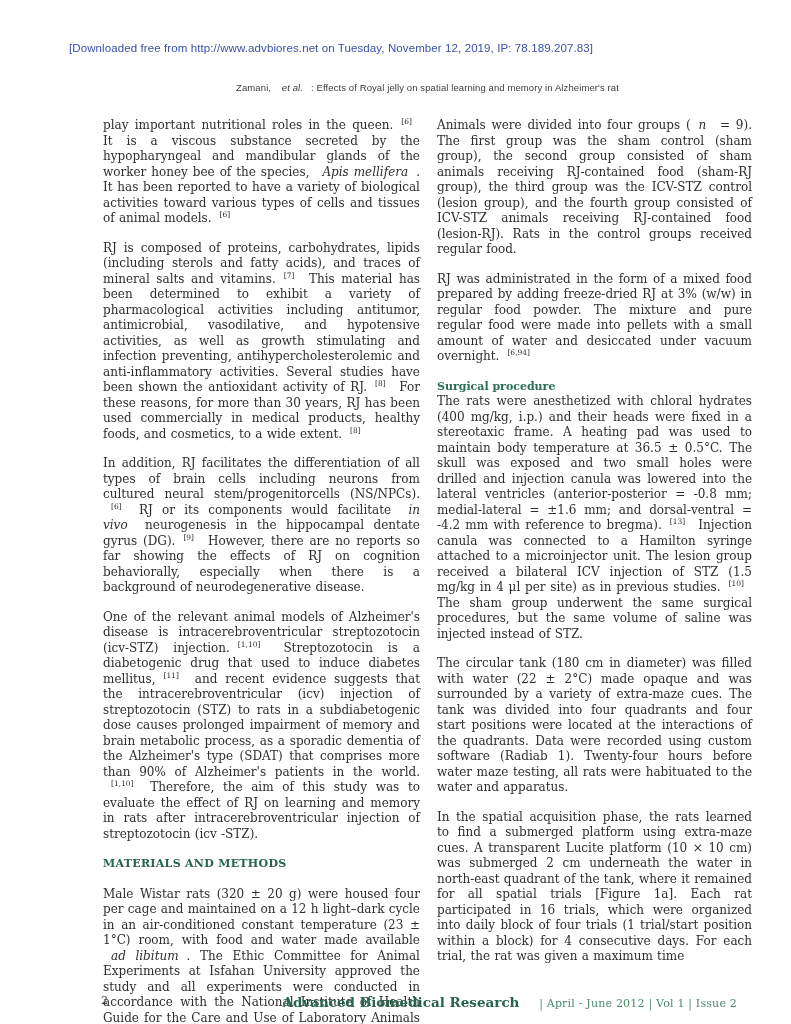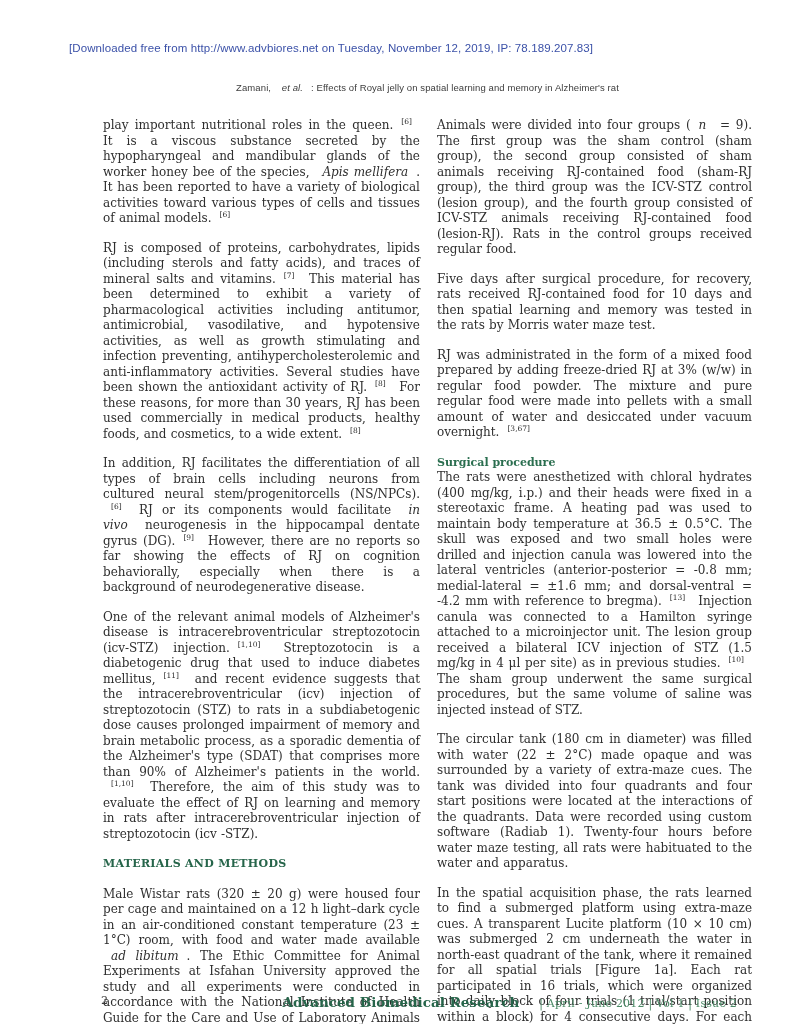--- a/index.html
+++ b/index.html
@@ -88,22 +88,21 @@
     <div class="col left">
         <p>play important nutritional roles in the queen.<sup>[6]</sup> It is a viscous substance secreted by the hypopharyngeal and mandibular glands of the worker honey bee of the species, <i>Apis mellifera</i>. It has been reported to have a variety of biological activities toward various types of cells and tissues of animal models.<sup>[6]</sup></p>
         <p>RJ is composed of proteins, carbohydrates, lipids (including sterols and fatty acids), and traces of mineral salts and vitamins.<sup>[7]</sup> This material has been determined to exhibit a variety of pharmacological activities including antitumor, antimicrobial, vasodilative, and hypotensive activities, as well as growth stimulating and infection preventing, antihypercholesterolemic and anti-inflammatory activities. Several studies have been shown the antioxidant activity of RJ.<sup>[8]</sup> For these reasons, for more than 30 years, RJ has been used commercially in medical products, healthy foods, and cosmetics, to a wide extent.<sup>[8]</sup></p>
         <p>In addition, RJ facilitates the differentiation of all types of brain cells including neurons from cultured neural stem/progenitorcells (NS/NPCs).<sup>[6]</sup> RJ or its components would facilitate <i>in vivo</i> neurogenesis in the hippocampal dentate gyrus (DG).<sup>[9]</sup> However, there are no reports so far showing the effects of RJ on cognition behaviorally, especially when there is a background of neurodegenerative disease.</p>
         <p>One of the relevant animal models of Alzheimer's disease is intracerebroventricular streptozotocin (icv-STZ) injection.<sup>[1,10]</sup> Streptozotocin is a diabetogenic drug that used to induce diabetes mellitus,<sup>[11]</sup> and recent evidence suggests that the intracerebroventricular (icv) injection of streptozotocin (STZ) to rats in a subdiabetogenic dose causes prolonged impairment of memory and brain metabolic process, as a sporadic dementia of the Alzheimer's type (SDAT) that comprises more than 90% of Alzheimer's patients in the world.<sup>[1,10]</sup> Therefore, the aim of this study was to evaluate the effect of RJ on learning and memory in rats after intracerebroventricular injection of streptozotocin (icv -STZ).</p>
         <h3 class="h1">MATERIALS AND METHODS</h3>
         <p>Male Wistar rats (320 ± 20 g) were housed four per cage and maintained on a 12 h light–dark cycle in an air-conditioned constant temperature (23 ± 1°C) room, with food and water made available <i>ad libitum</i>. The Ethic Committee for Animal Experiments at Isfahan University approved the study and all experiments were conducted in accordance with the National Institute of Health Guide for the Care and Use of Laboratory Animals (NIH Publications No. 80-23) revised 1996.</p>
       </div>
     <div class="col right">
         <p>Animals were divided into four groups (<i>n</i> = 9). The first group was the sham control (sham group), the second group consisted of sham animals receiving RJ-contained food (sham-RJ group), the third group was the ICV-STZ control (lesion group), and the fourth group consisted of ICV-STZ animals receiving RJ-contained food (lesion-RJ). Rats in the control groups received regular food.</p>
-        <p>Five days after surgical procedure, for recovery, rats received RJ-contained food for 10 days and then spatial learning and memory was tested in the rats by Morris water maze test.</p>
-        <p>RJ was administrated in the form of a mixed food prepared by adding freeze-dried RJ at 3% (w/w) in regular food powder. The mixture and pure regular food were made into pellets with a small amount of water and desiccated under vacuum overnight.<sup>[3,67]</sup></p>
+        <p>RJ was administrated in the form of a mixed food prepared by adding freeze-dried RJ at 3% (w/w) in regular food powder. The mixture and pure regular food were made into pellets with a small amount of water and desiccated under vacuum overnight.<sup>[6,94]</sup></p>
         <h3 class="h2">Surgical procedure</h3>
         <p>The rats were anesthetized with chloral hydrates (400 mg/kg, i.p.) and their heads were fixed in a stereotaxic frame. A heating pad was used to maintain body temperature at 36.5 ± 0.5°C. The skull was exposed and two small holes were drilled and injection canula was lowered into the lateral ventricles (anterior-posterior = -0.8 mm; medial-lateral = ±1.6 mm; and dorsal-ventral = -4.2 mm with reference to bregma).<sup>[13]</sup> Injection canula was connected to a Hamilton syringe attached to a microinjector unit. The lesion group received a bilateral ICV injection of STZ (1.5 mg/kg in 4 μl per site) as in previous studies.<sup>[10]</sup> The sham group underwent the same surgical procedures, but the same volume of saline was injected instead of STZ.</p>
         <p>The circular tank (180 cm in diameter) was filled with water (22 ± 2°C) made opaque and was surrounded by a variety of extra-maze cues. The tank was divided into four quadrants and four start positions were located at the interactions of the quadrants. Data were recorded using custom software (Radiab 1). Twenty-four hours before water maze testing, all rats were habituated to the water and apparatus.</p>
         <p>In the spatial acquisition phase, the rats learned to find a submerged platform using extra-maze cues. A transparent Lucite platform (10 × 10 cm) was submerged 2 cm underneath the water in north-east quadrant of the tank, where it remained for all spatial trials [Figure 1a]. Each rat participated in 16 trials, which were organized into daily block of four trials (1 trial/start position within a block) for 4 consecutive days. For each trial, the rat was given a maximum time</p>
       </div>
   </div>
 
   <div class="page-number">2</div>
 
   <div class="journal-footer">

